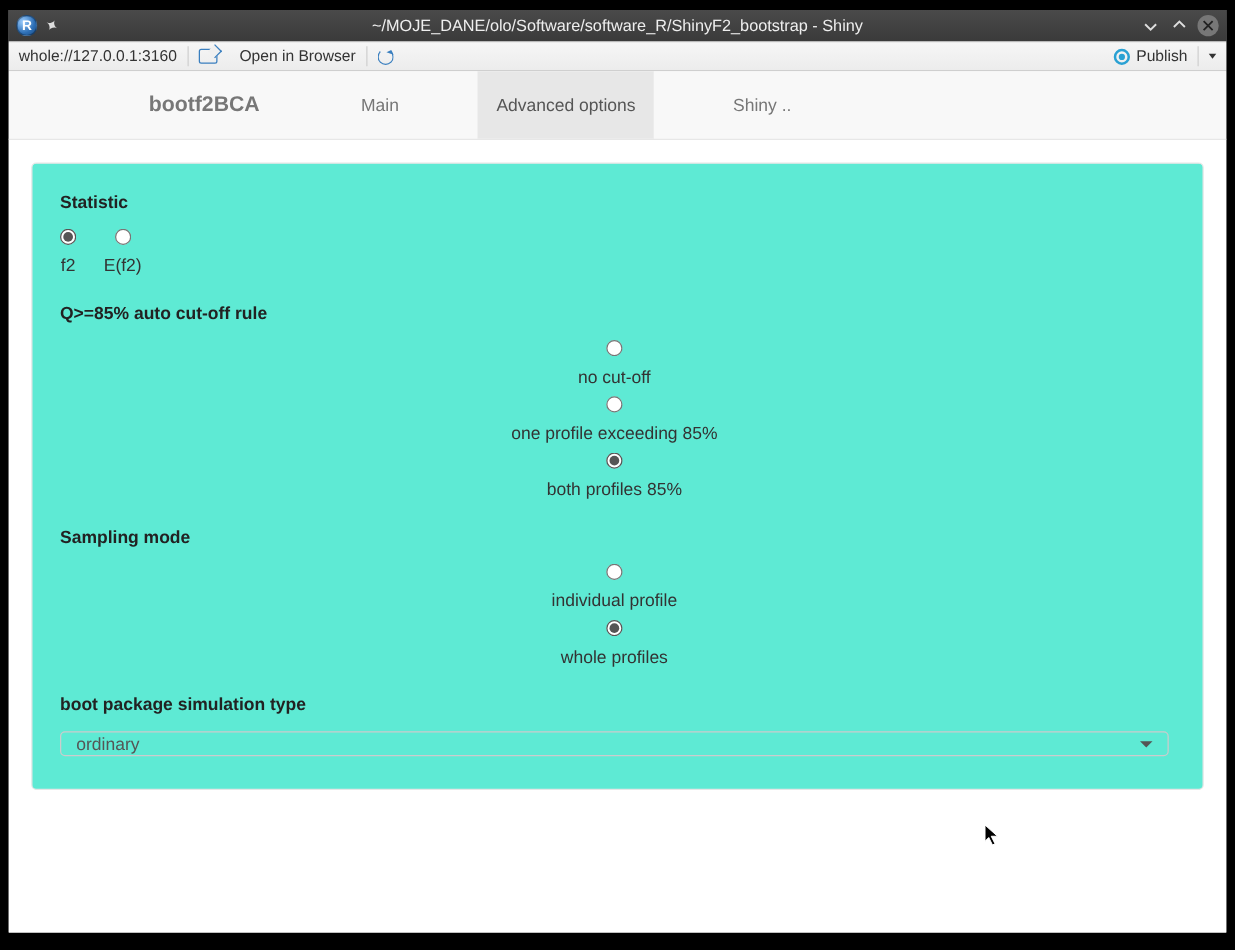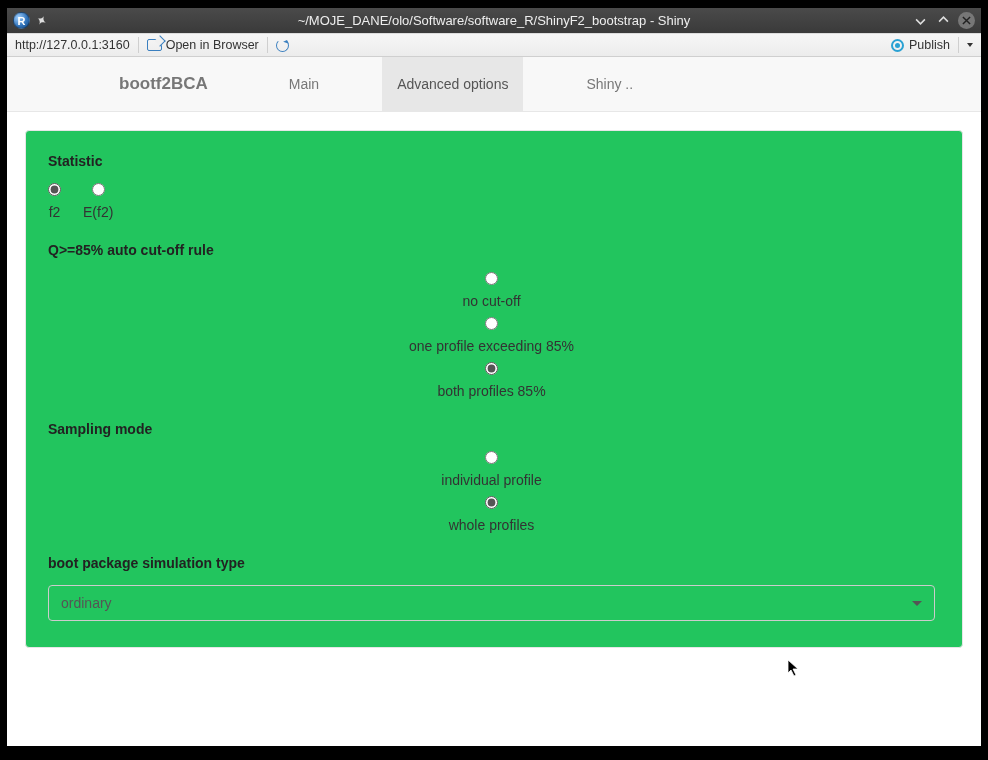--- a/index.html
+++ b/index.html
@@ -49,21 +49,21 @@
       background: linear-gradient(#f6f6f6, #ececec);
       border-top: 1px solid #dcdcdc;
       border-bottom: 1px solid #cfcfcf;
       display:flex; align-items:center; padding: 0 8px; gap: 8px;
       font-size: 12.5px; color:#333;
     }
     .urlbox { color:#333; }
     .vsplit { width:1px; height:16px; background:#cfcfcf; }
     .ob-icon { width:15px; height:12px; border:1.5px solid #3a7fbf; border-radius:2px; display:inline-block; position:relative; }
     .ob-icon::before { content:""; position:absolute; top:-3px; right:-3px; width:7px; height:7px; border:1.5px solid #3a7fbf; border-bottom:none; border-left:none; transform:rotate(45deg); background:#f0f0f0; }
-    .open-browser { display:flex; align-items:center; gap:4px; }
+    .open-browser { display:flex; align-items:center; gap:18px; }
     .refresh-icon { width:13px; height:13px; border:1.7px solid #3a7fbf; border-radius:50%; border-top-color:transparent; position:relative; }
     .refresh-icon::after { content:""; position:absolute; top:-3px; right:-2px; border:3px solid transparent; border-bottom-color:#3a7fbf; transform:rotate(20deg); }
     .toolbar-spacer { flex:1; }
     .publish { display:flex; align-items:center; gap:5px; }
     .publish-icon { width:13px; height:13px; border-radius:50%; border:2px solid #2aa1d3; position:relative; display:inline-block; }
     .publish-icon::before{ content:""; position:absolute; inset:2px; background:#2aa1d3; border-radius:50%; }
     .publish-caret { width:0;height:0;border-left:3px solid transparent;border-right:3px solid transparent;border-top:4px solid #333;align-self:center; }
     .navbar {
       height: 55px;
       background:#f8f8f8;
@@ -74,32 +74,32 @@
       color:#777; font-weight:600; font-size:17px;
       display:flex; align-items:center; padding-right:18px;
     }
     .nav-item {
       display:flex; align-items:center; padding:0 15px;
       color:#777; font-size:14px; cursor:pointer;
     }
     .nav-item.active { background:#e7e7e7; color:#555; }
     .content-area { flex:1; background:#fff; overflow:auto; padding: 18px; }
     .panel {
-      background:#22c55e;
+      background:#5eead4;
       border:1px solid #e6e6e6;
       border-radius:4px;
       padding: 22px 27px 26px 22px;
     }
     .group-label { font-weight:700; font-size:14px; color:#222; margin-bottom:14px; }
     .radio-row { display:flex; gap:22px; margin-bottom:22px; }
     .radio-item { display:flex; align-items:center; gap:8px; font-size:14px; color:#333;flex-direction:column; }
     .radio-vert { display:flex; flex-direction:column; gap:8px; margin-bottom:22px; }
     .radio-item input[type=radio]{ width:13px; height:13px; accent-color:#555; }
     .select-wrap {
-      border:1px solid #ccc; border-radius:4px; height:36px;
+      border:1px solid #ccc; border-radius:4px; height:20px;
       display:flex; align-items:center; padding:0 12px;
       justify-content:space-between; font-size:14px; color:#555;
       margin-top:6px;
     }
     .select-caret { width:0;height:0;border-left:5px solid transparent;border-right:5px solid transparent;border-top:5px solid #555; }
     .cursor {
       position:absolute; left:787px; top:659px; pointer-events:none; font-size:16px; color:#000;
     }
     .nav-right-pad { flex:1; }
   </style>
@@ -126,21 +126,21 @@
         </div>
       <div class="winbtn close">
           <svg width="9" height="9" viewBox="0 0 10 10">
             <path d="M1 1 L9 9 M9 1 L1 9" stroke="#222" stroke-width="1.6"></path>
           </svg>
         </div>
     </div>
   </div>
 
   <div class="toolbar">
-    <span class="urlbox">http://127.0.0.1:3160</span>
+    <span class="urlbox">whole://127.0.0.1:3160</span>
     <span class="vsplit"></span>
     <span class="open-browser">
       <span class="ob-icon"></span>
       <span>Open in Browser</span>
     </span>
     <span class="vsplit"></span>
     <span class="refresh-icon"></span>
     <span class="toolbar-spacer"></span>
     <span class="publish">
       <span class="publish-icon"></span>

